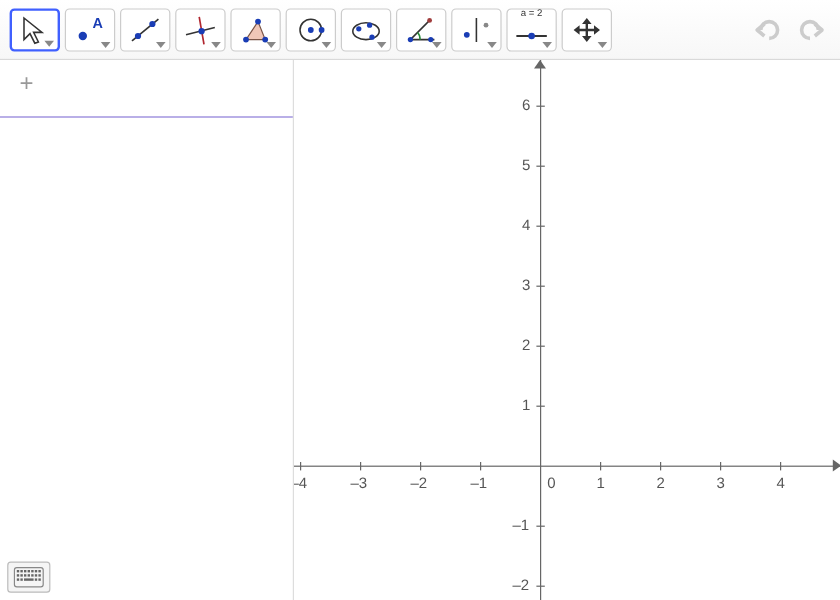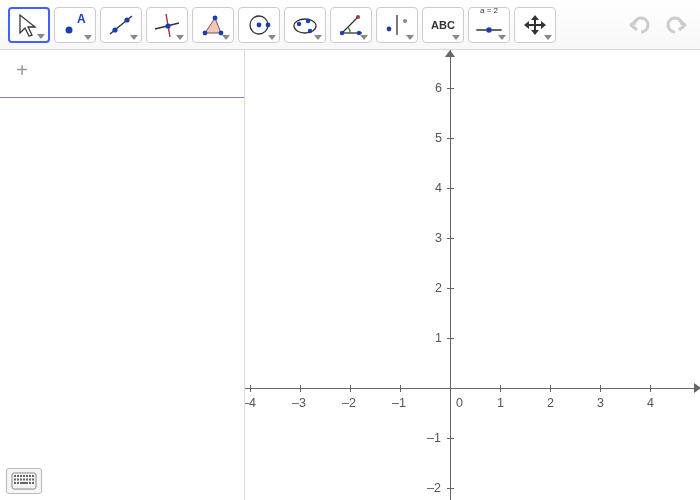--- a/index.html
+++ b/index.html
@@ -96,24 +96,20 @@
   </div>
   <div class="tool">
     <svg viewBox="0 0 30 28">
         <line x1="15" y1="4" x2="15" y2="24" stroke="#333" stroke-width="1.3"></line>
         <circle cx="7" cy="18" r="2.4" fill="#1a3db5"></circle>
         <circle cx="23" cy="10" r="2" fill="#888"></circle>
       </svg>
     <div class="dd"></div>
   </div>
   <div class="tool">
-    <span style="font-size:11px;font-weight:bold;color:#333">ABC</span>
-    <div class="dd"></div>
-  </div>
-  <div class="tool">
     <div style="display:flex;flex-direction:column;align-items:center;gap:1px">
       <span style="font-size:8px;color:#333">a = 2</span>
       <svg width="26" height="8" viewBox="0 0 26 8">
           <line x1="2" y1="4" x2="24" y2="4" stroke="#333" stroke-width="1.3"></line>
           <circle cx="13" cy="4" r="2.4" fill="#1a3db5"></circle>
         </svg>
     </div>
     <div class="dd"></div>
   </div>
   <div class="tool">

